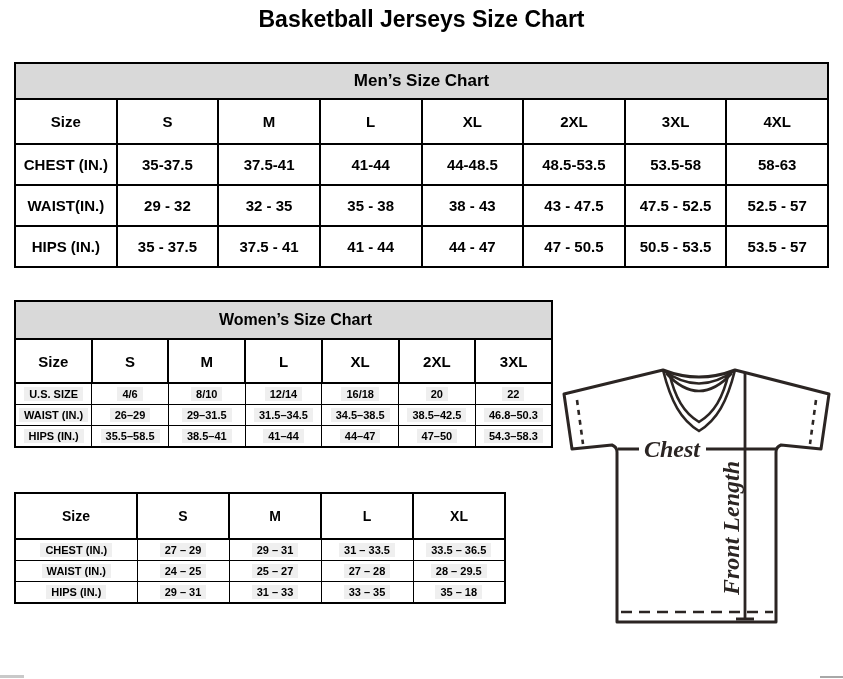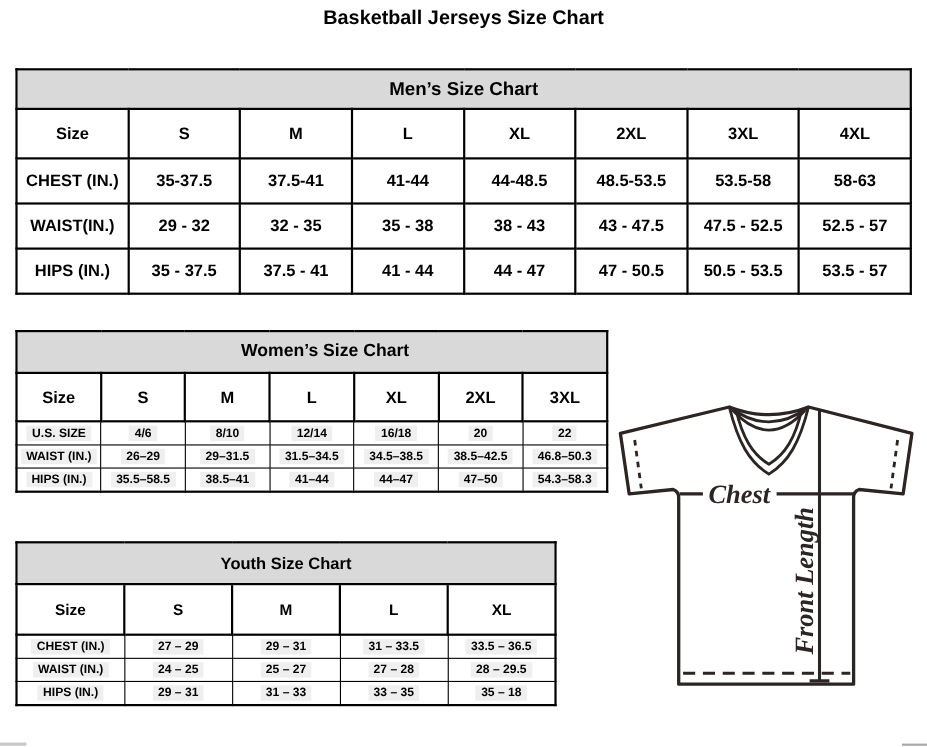--- a/index.html
+++ b/index.html
@@ -5,21 +5,21 @@
   :root{
     --band:#d9d9d9; --border:#000000; --hl:#efefef; --ink:#000000; --jersey:#2b2523;
   }
   html,body{margin:0;padding:0;background:#ffffff;}
   #screen{
     position:relative; width:843px; height:679px; background:#ffffff;
     font-family:"Liberation Sans", sans-serif; color:var(--ink); overflow:hidden;
   }
   #page-title{
     position:absolute; left:0; top:6px; width:843px; text-align:center;
-    font-size:18px; font-weight:bold; letter-spacing:0px;
+    font-size:23px; font-weight:bold; letter-spacing:0px;
   }
   table.size-table{
     position:absolute; border-collapse:collapse; table-layout:fixed;
     background:#ffffff; border:2px solid var(--border);
   }
   table.size-table td{
     border:1px solid var(--border); text-align:center; vertical-align:middle;
     font-weight:bold; color:var(--ink); padding:0; white-space:nowrap; overflow:hidden;
   }
   tr.band td{ background:var(--band);margin-top:16px; }
@@ -154,23 +154,20 @@
           <td><span class="hl">41–44</span></td>
           <td><span class="hl">44–47</span></td>
           <td><span class="hl">47–50</span></td>
           <td><span class="hl">54.3–58.3</span></td>
         </tr>
       </tbody>
     </table>
 
   <table id="youth" class="size-table">
       <tbody>
-        <tr class="band">
-          <td colspan="5">Youth Size Chart</td>
-        </tr>
         <tr class="cols">
           <td class="lbl">Size</td>
           <td>S</td>
           <td>M</td>
           <td>L</td>
           <td>XL</td>
         </tr>
         <tr class="datarow">
           <td class="lbl"><span class="hl">CHEST (IN.)</span></td>
           <td><span class="hl">27 – 29</span></td>

